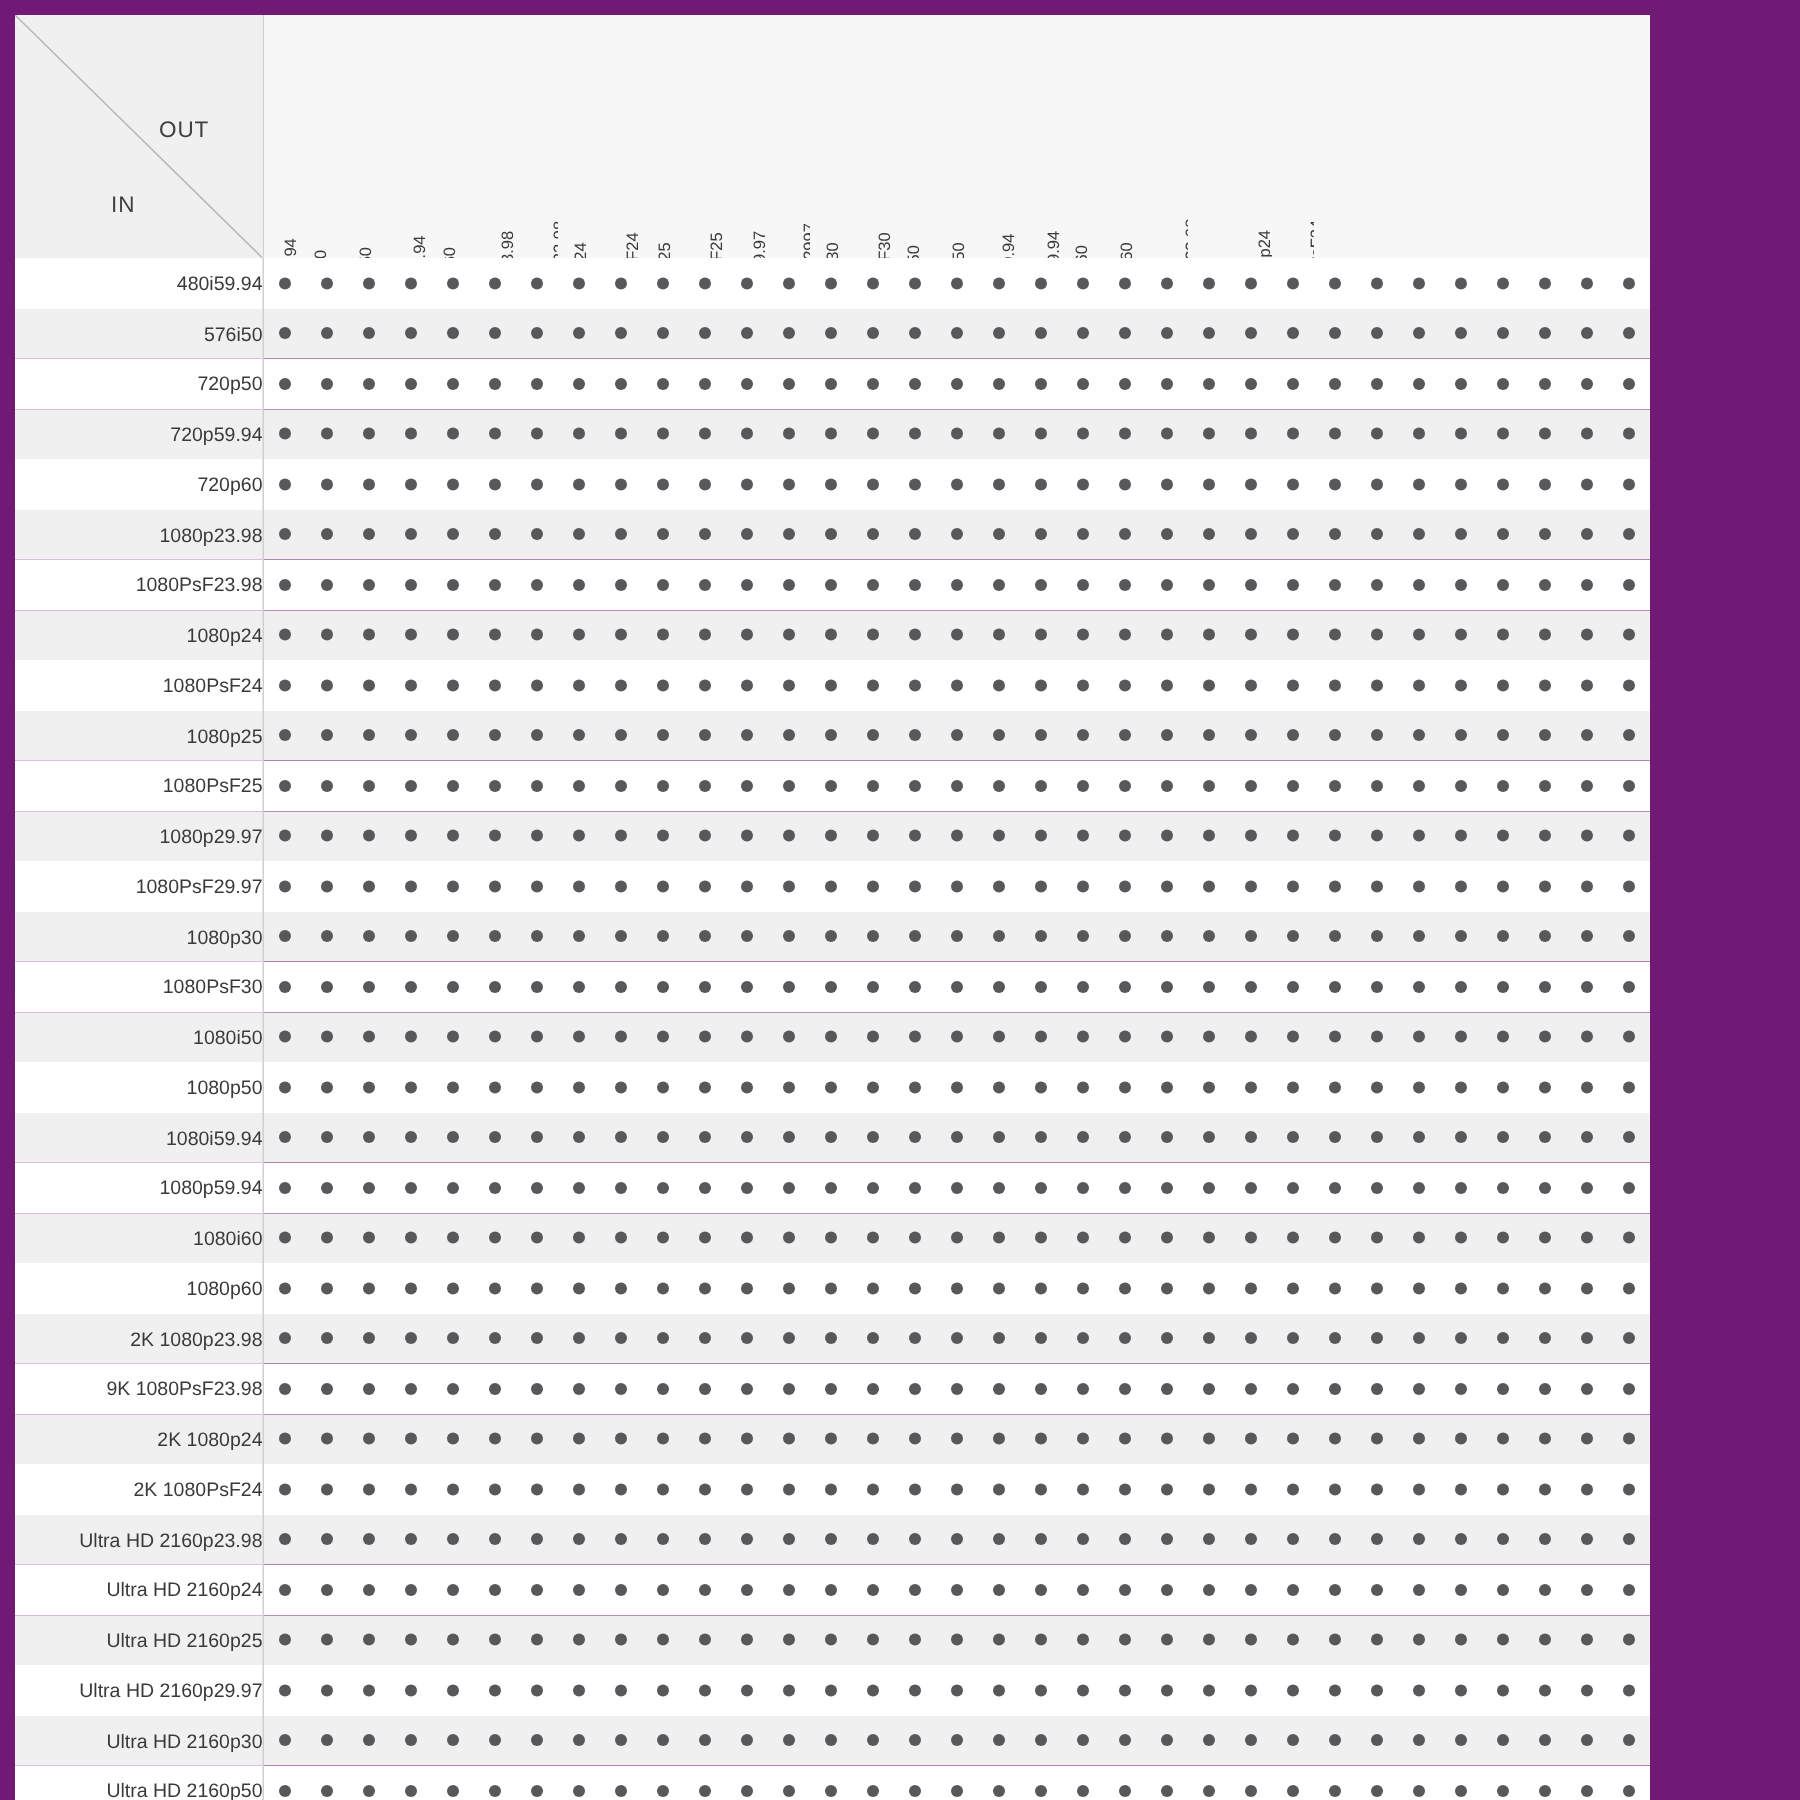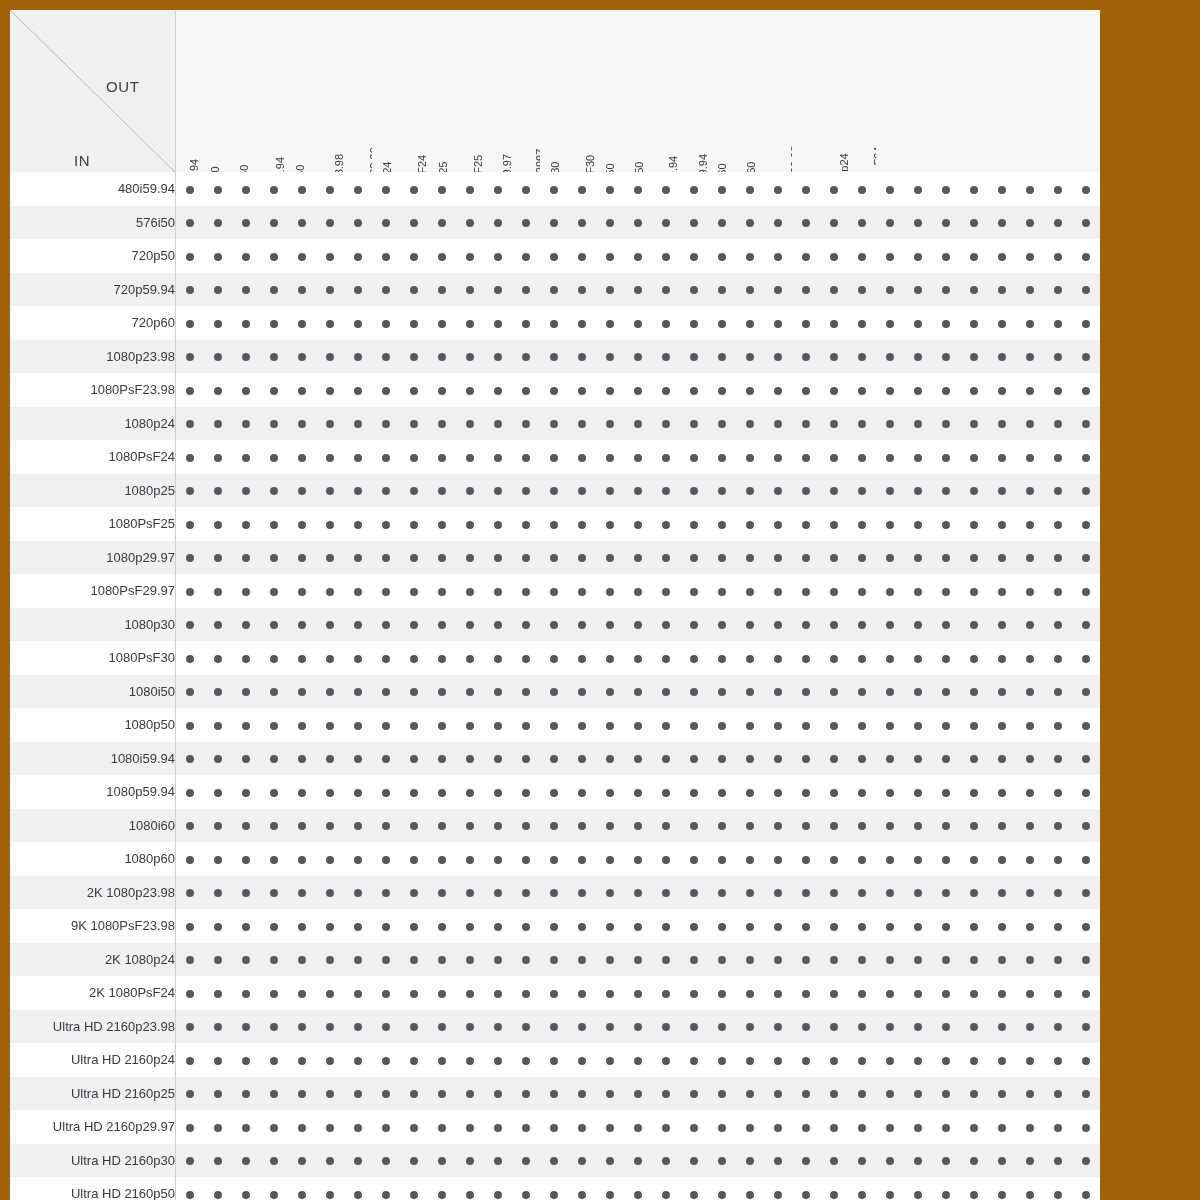--- a/index.html
+++ b/index.html
@@ -9,21 +9,21 @@
     height: 1200px;
     background: #ffffff;
     font-family: "Liberation Sans", sans-serif;
     overflow: hidden;
   }
 
   #matrix-page {
     position: relative;
     width: 1200px;
     height: 1200px;
-    background: #a16207;
+    background: #701a75;
   }
 
   
   .edge-artifact {
     position: absolute;
     left: 9px;
     top: 566px;
     width: 4px;
     height: 96px;
     background: linear-gradient(to right, rgba(0,0,0,0.00), rgba(0,0,0,0.10), rgba(0,0,0,0.00));
@@ -70,21 +70,20 @@
     font-weight: 400;
   }
   td.corner .lbl-in {
     position: absolute;
     left: 64px;
     top: 118px;
     font-size: 15px;
     letter-spacing: 0.6px;
     color: #404042;
     font-weight: 400;
-    margin-top: 24px;
   }
 
   
   th.colhead {
     width: 28px;
     height: 162px;
     background: #f7f7f8;
     border-left: 1px solid #d9d9dc;
     position: relative;
     overflow: hidden;

